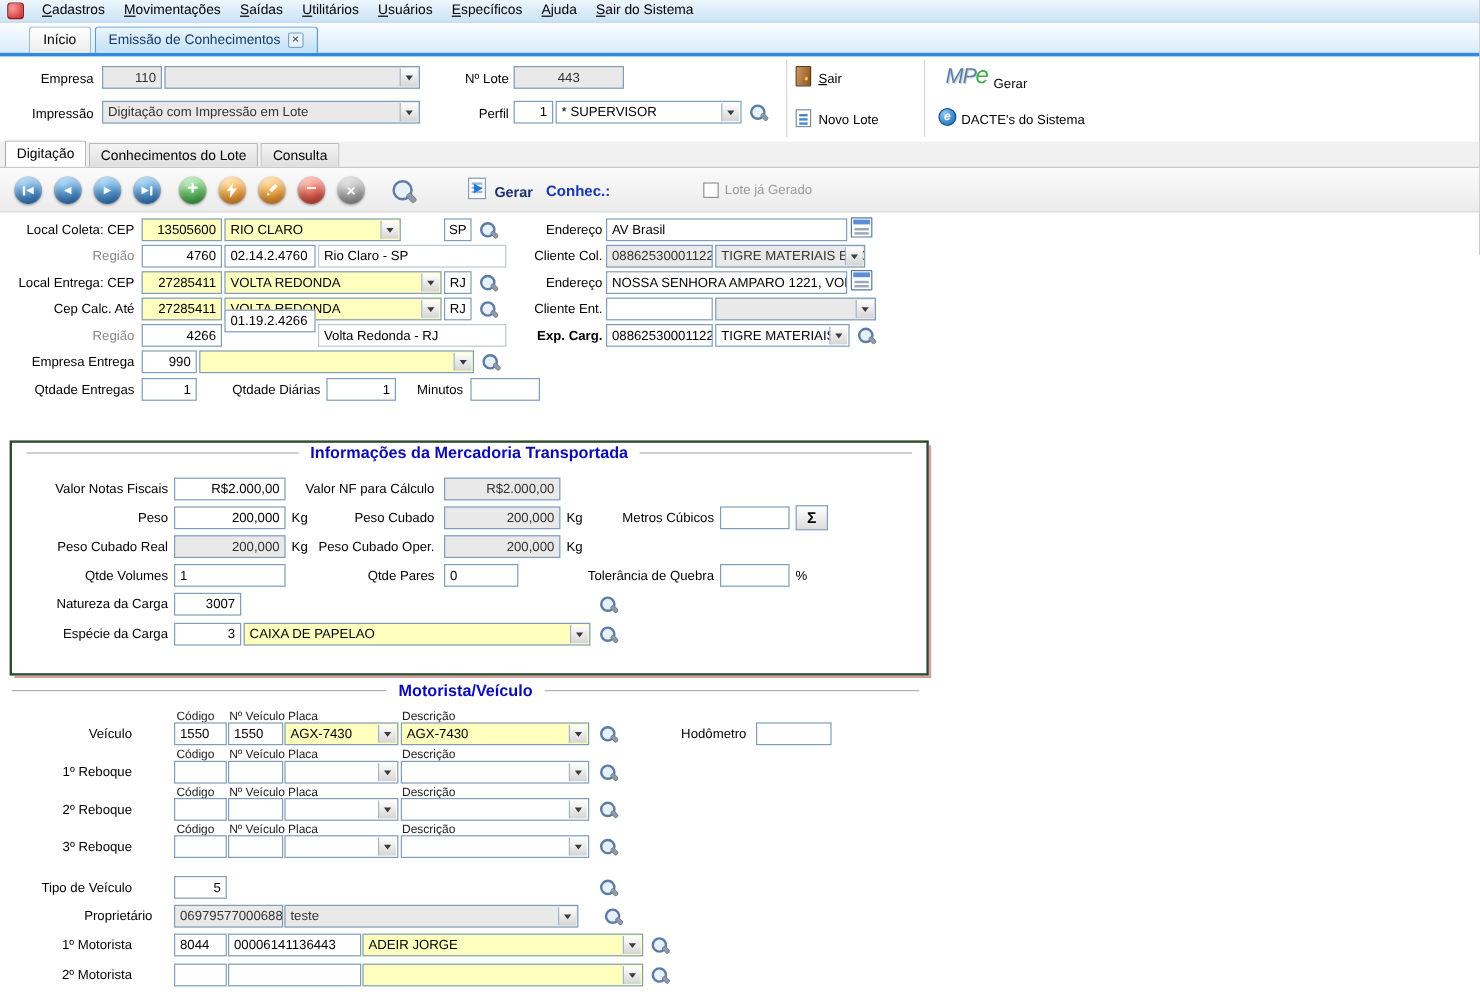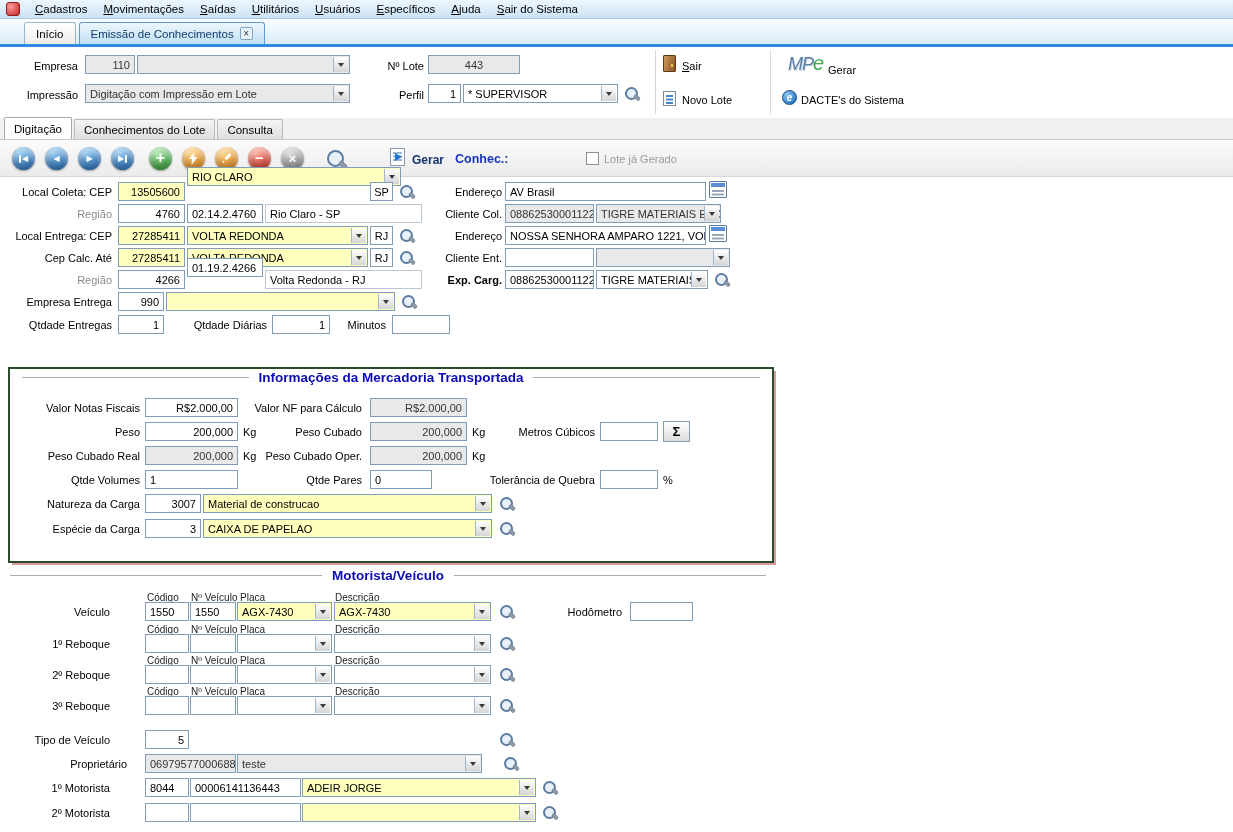--- a/index.html
+++ b/index.html
@@ -217,21 +217,21 @@
     </div>
   <span class="mag big" style="left:326px;top:149px"></span>
   <span class="gericon" style="left:390px;top:148px"></span>
   <div class="tbtext linksz" style="left:412px;top:153px;font-weight:bold;color:#16316e;font-size:12px">Gerar</div>
   <div class="tbtext" style="left:455px;top:152px;font-weight:bold;color:#1536b8;font-size:12.5px">Conhec.:</div>
   <span class="chk" style="left:586px;top:152px"></span>
   <div class="tbtext" style="left:604px;top:153px;color:#9a9a9a">Lote já Gerado</div>
 
   <div class="lbl" style="left:8px;top:182px;width:104px">Local Coleta: CEP</div>
   <div class="fld yellow right" style="left:118px;top:182px;width:67px">13505600</div>
-  <div class="fld yellow combo" style="left:187px;top:167px;width:214px">
+  <div class="fld yellow combo" style="left:187px;top:182px;width:147px">
       <span>RIO CLARO</span>
       <span class="arr"></span>
     </div>
   <div class="fld center" style="left:370px;top:182px;width:23px">SP</div>
   <span class="mag" style="left:399px;top:184px"></span>
   <div class="lbl" style="left:450px;top:182px;width:52px">Endereço</div>
   <div class="fld" style="left:505px;top:182px;width:201px">AV Brasil</div>
   <span class="addricon" style="left:709px;top:181px"></span>
 
   <div class="lbl gray" style="left:8px;top:204px;width:104px">Região</div>
@@ -327,24 +327,20 @@
   <div class="lbl" style="left:18px;top:470px;width:122px">Qtde Volumes</div>
   <div class="fld" style="left:145px;top:470px;width:93px">1</div>
   <div class="lbl" style="left:248px;top:470px;width:114px">Qtde Pares</div>
   <div class="fld" style="left:370px;top:470px;width:62px">0</div>
   <div class="lbl" style="left:468px;top:470px;width:127px">Tolerância de Quebra</div>
   <div class="fld" style="left:600px;top:470px;width:58px"></div>
   <div class="lbl left" style="left:663px;top:470px;width:14px">%</div>
 
   <div class="lbl" style="left:18px;top:494px;width:122px">Natureza da Carga</div>
   <div class="fld right" style="left:145px;top:494px;width:56px">3007</div>
-  <div class="fld yellow combo" style="left:203px;top:494px;width:289px">
-      <span>Material de construcao</span>
-      <span class="arr"></span>
-    </div>
   <span class="mag" style="left:499px;top:496px"></span>
 
   <div class="lbl" style="left:18px;top:519px;width:122px">Espécie da Carga</div>
   <div class="fld right" style="left:145px;top:519px;width:56px">3</div>
   <div class="fld yellow combo" style="left:203px;top:519px;width:289px">
       <span>CAIXA DE PAPELAO</span>
       <span class="arr"></span>
     </div>
   <span class="mag" style="left:499px;top:521px"></span>
 

